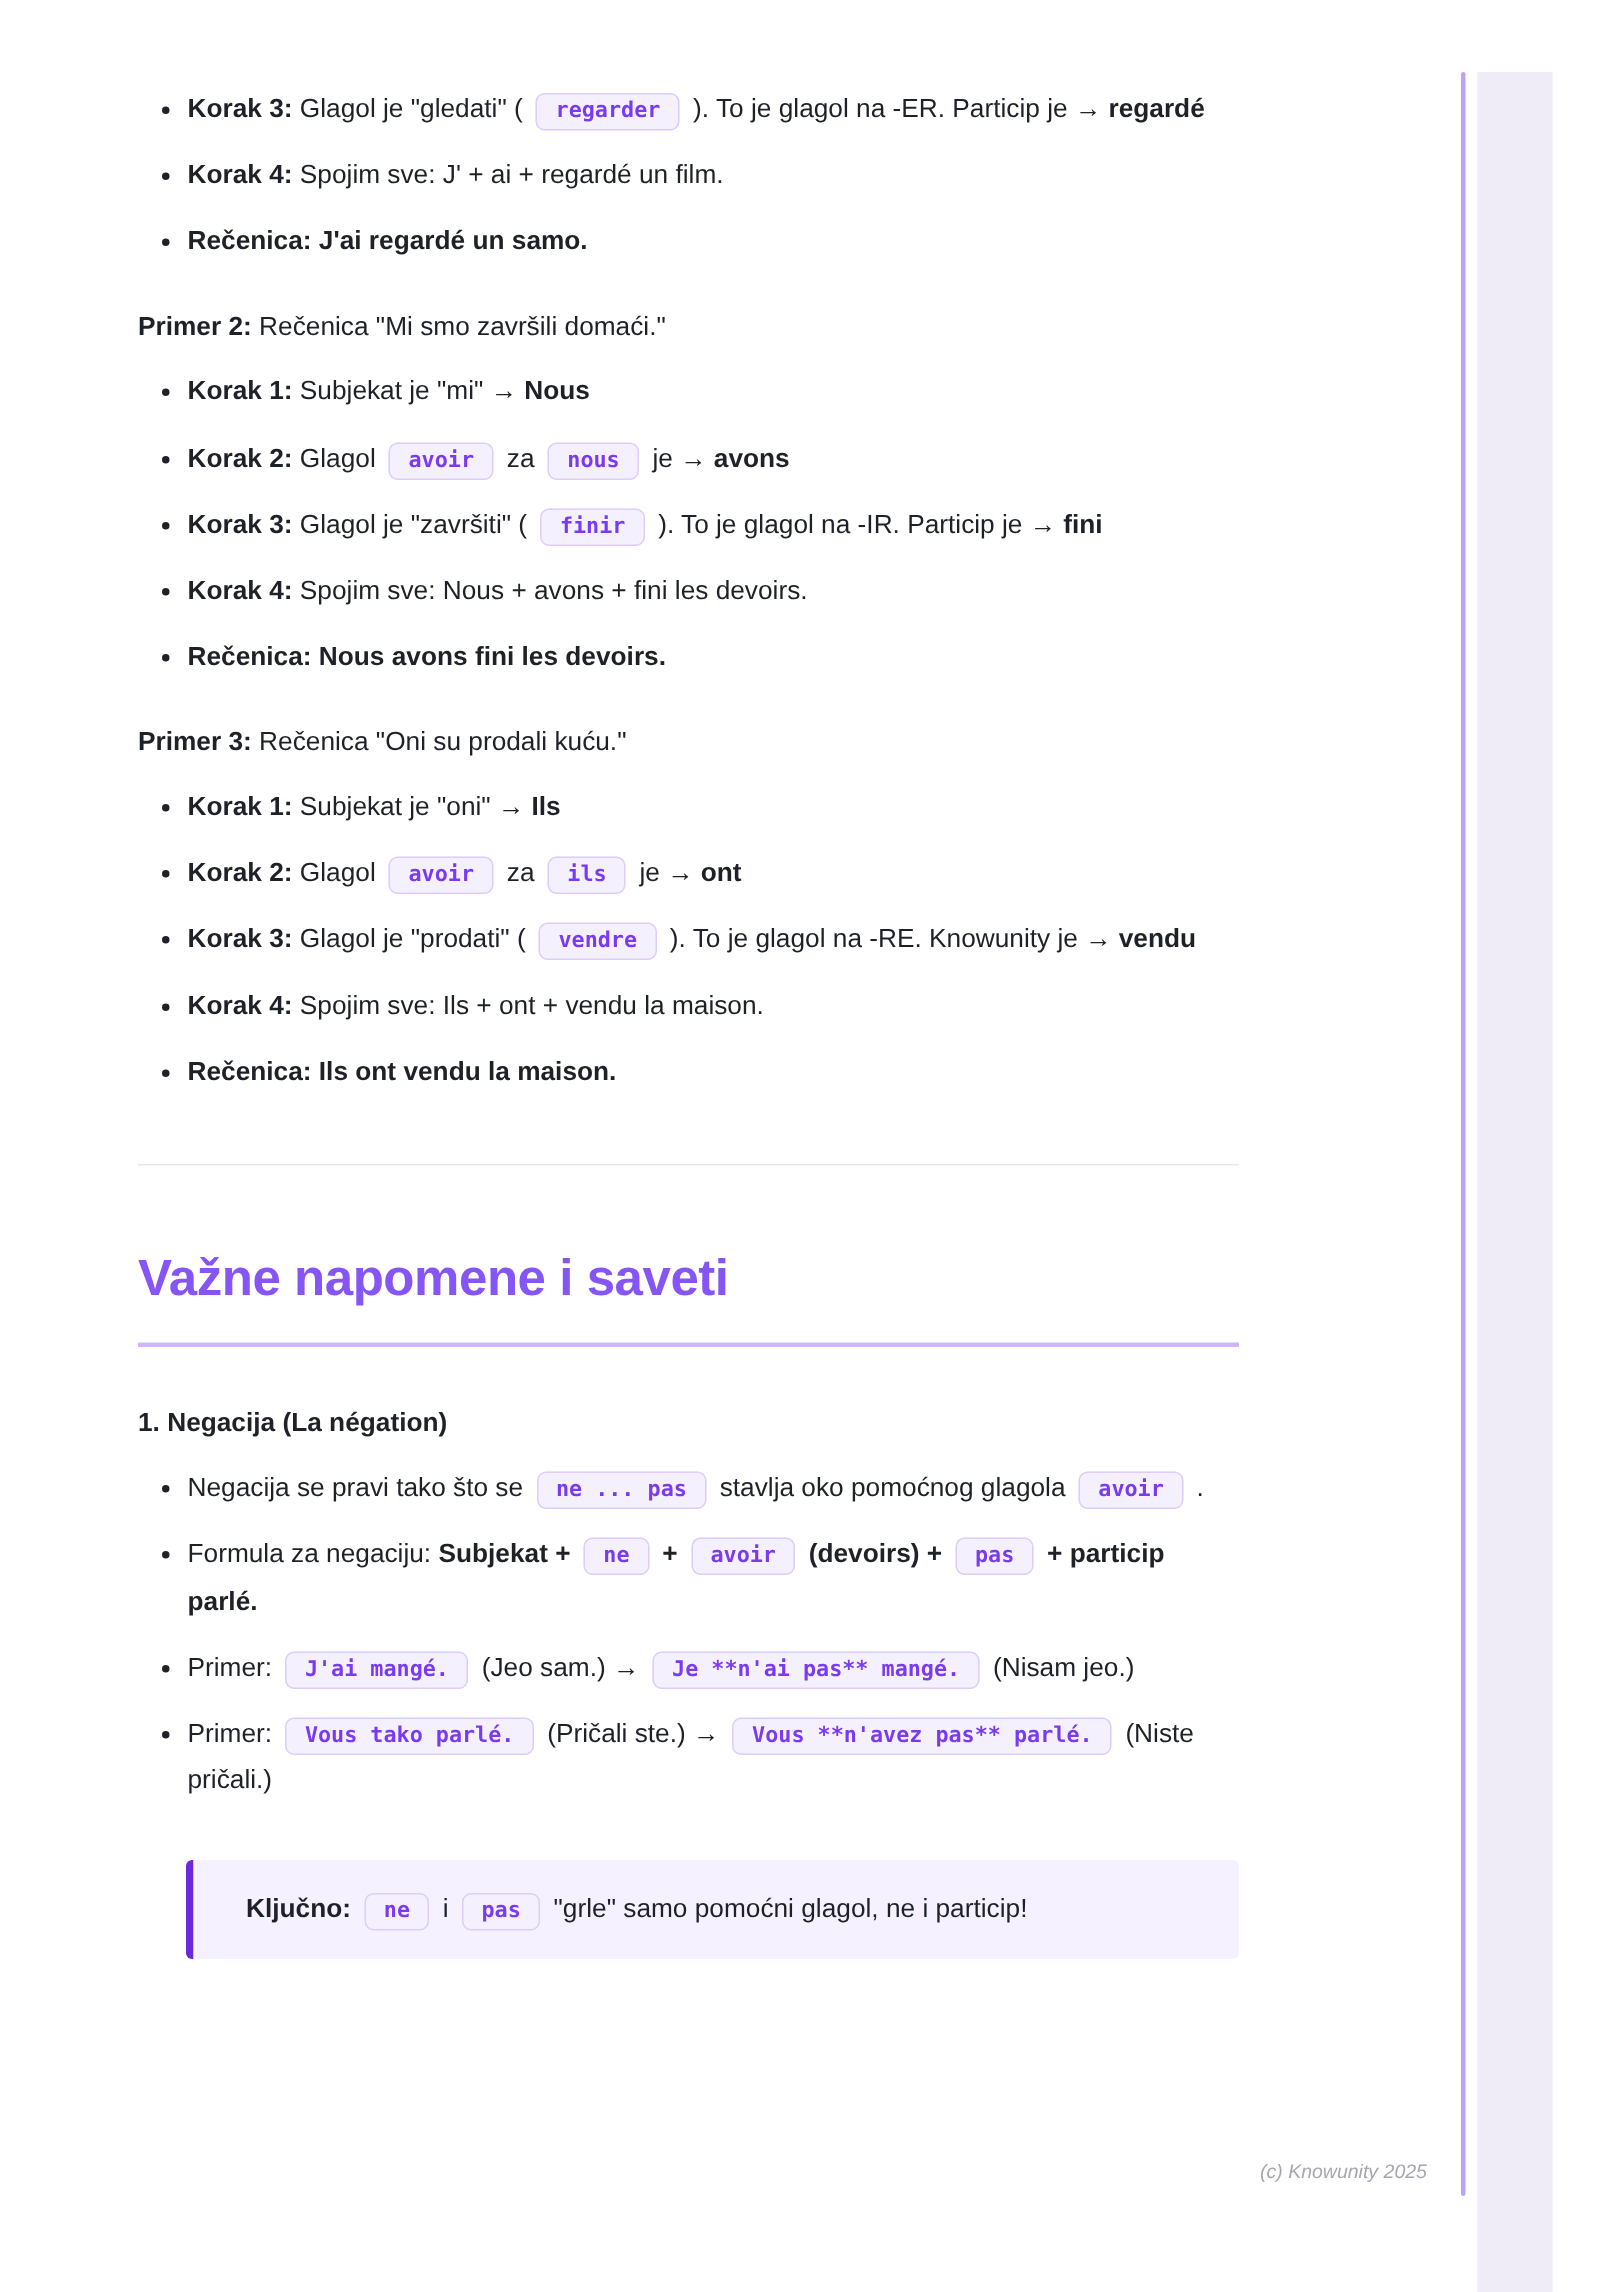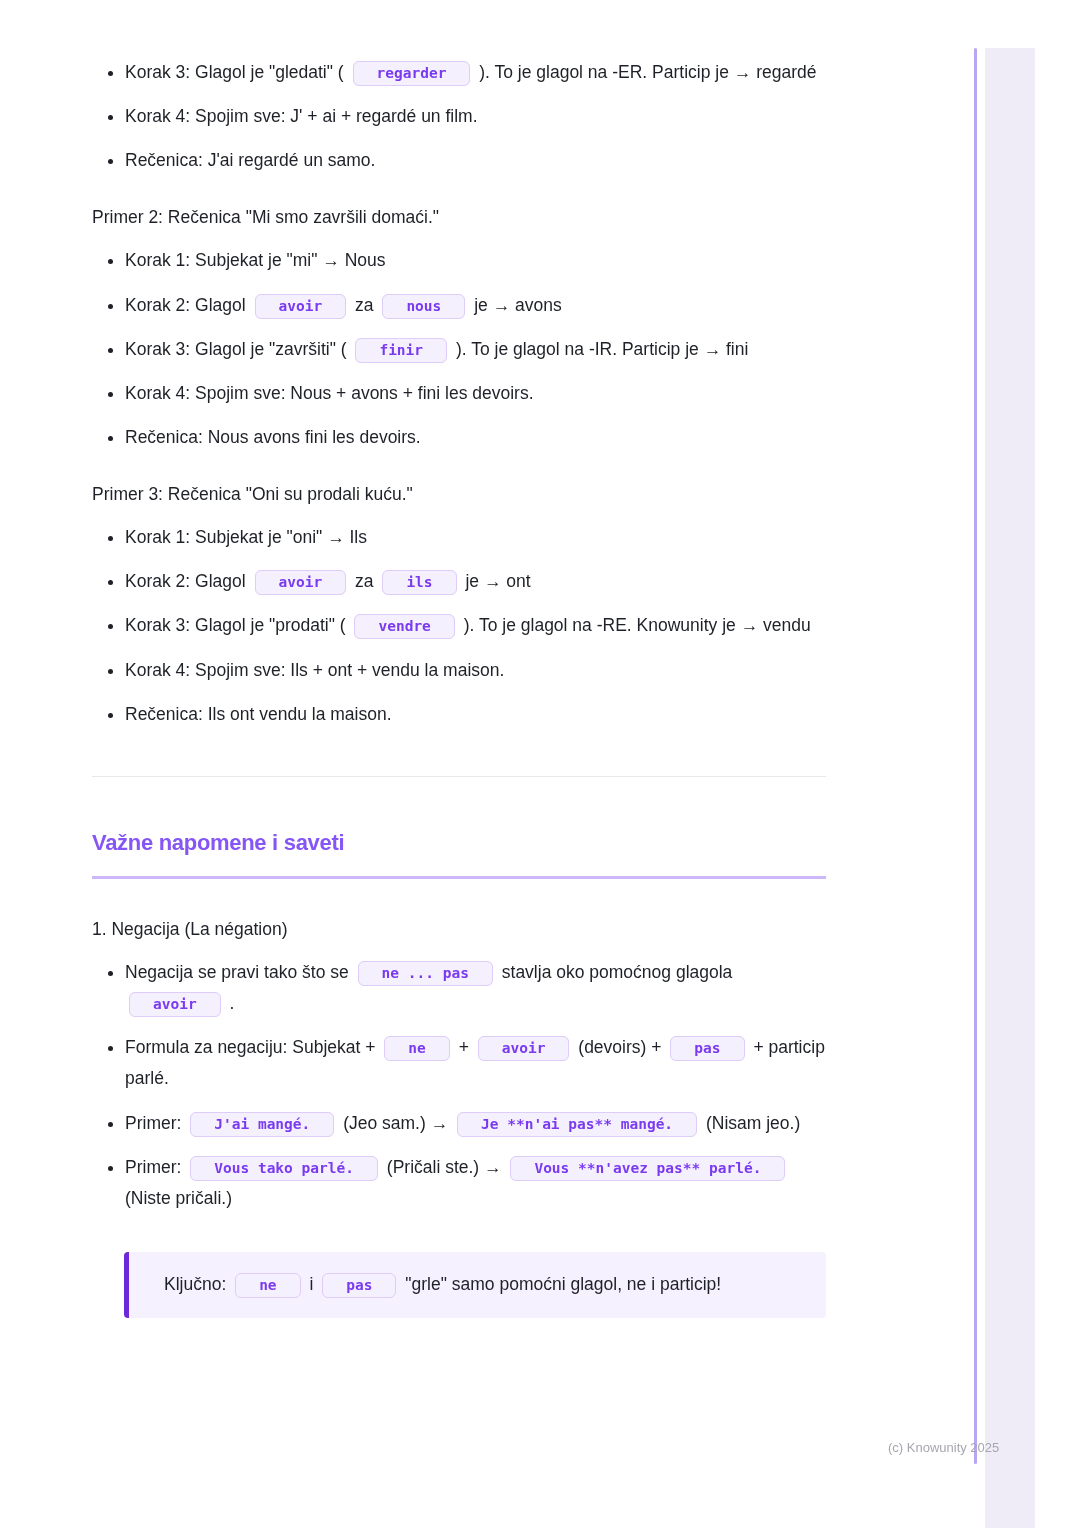--- a/index.html
+++ b/index.html
@@ -22,41 +22,41 @@
     font-family:"Liberation Sans",sans-serif;color:var(--body-text);
     overflow:hidden;
   }
   .content{
     position:absolute;left:92px;top:44px;width:734px;
     font-size:17.5px;line-height:1.6;
   }
   .content ul{margin:6px 0 10px;padding-left:33px;}
   .content li{margin:13px 0;line-height:1.78;}
   .content p{margin:27px 0 14px;line-height:1.6;}
-  .content strong{font-weight:400;}
+  .content strong{font-weight:700;}
   .content em{font-style:italic;}
   code.inline-code{
     font-family:"DejaVu Sans Mono",monospace;
     font-weight:700;font-size:14.5px;
     color:var(--code-text);
     background:var(--code-bg);
     border:1px solid var(--code-border);
     border-radius:6px;
-    padding:3px 23px 4px;
+    padding:3px 12px 4px;
     margin:0 4px;
     white-space:pre-wrap;
     box-decoration-break:clone;-webkit-box-decoration-break:clone;
   }
   hr.section-divider{
     border:none;border-top:1px solid var(--divider);
     margin:46px 0 0;
   }
   h1.doc-heading{
     margin:48px 0 0;padding-bottom:16px;
-    font-size:22px;font-weight:700;letter-spacing:-.3px;
+    font-size:34px;font-weight:700;letter-spacing:-.3px;
     color:var(--accent);
     border-bottom:3px solid var(--heading-underline);
   }
   h1.doc-heading + p{margin-top:36px;}
   .callout{
     margin:38px 0 0 32px;
     background:var(--callout-bg);
     border-left:5px solid var(--callout-border);
     border-radius:4px;
     padding:17px 22px 17px 35px;
@@ -64,22 +64,22 @@
   }
   .scroll-panel{
     position:absolute;top:48px;bottom:0;left:985px;width:50px;
     background:var(--scroll-panel);
   }
   .scroll-line{
     position:absolute;top:48px;left:974px;width:3px;height:1416px;
     background:var(--scroll-line);border-radius:2px;
   }
   .watermark{
-    position:absolute;left:888px;top:1440px;
-    font-size:13px;color:var(--watermark);z-index:5;white-space:nowrap;
+    position:absolute;left:840px;top:1440px;
+    font-size:13px;color:var(--watermark);z-index:5;white-space:nowrap;font-style:italic;
   }
 </style>
 </head>
 <body>
 
 <div class="page">
   <div class="content">
       <ul>
         <li><strong>Korak 3:</strong><span> Glagol je "gledati" ( </span><code class="inline-code">regarder</code><span> ). To je glagol na -ER. Particip je → </span><strong>regardé</strong></li>
         <li><strong>Korak 4:</strong><span> Spojim sve: J' + ai + regardé un film.</span></li>

